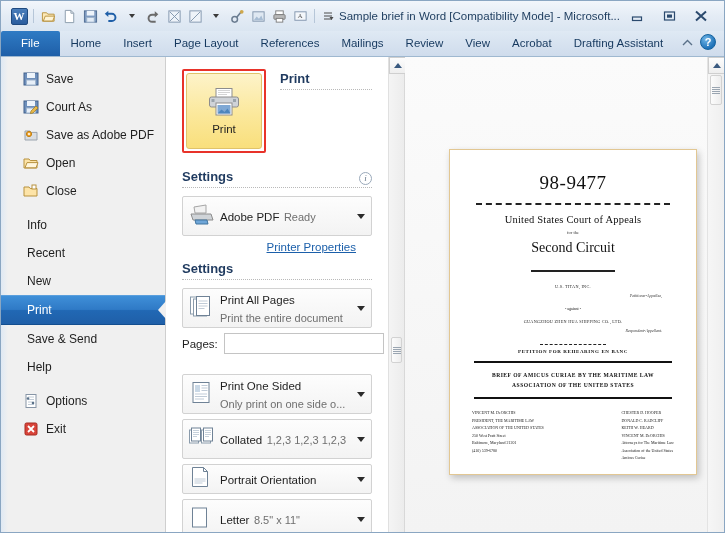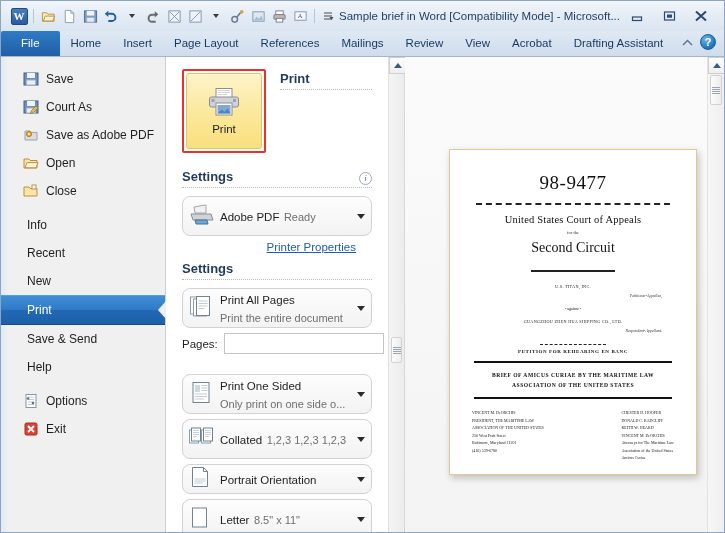--- a/index.html
+++ b/index.html
@@ -199,21 +199,21 @@
     border: 1px solid #9aa9ba; color: #6b7b8c;
     font-size: 9px; font-style: italic;
     display: flex; align-items: center; justify-content: center;
     font-family: "Liberation Serif", serif;
   }
 
   .combo {
     display: flex; align-items: center;
     border: 1px solid #d2d2d2;
     background: linear-gradient(to bottom, #fdfdfd, #f3f3f3);
-    border-radius: 8px;
+    border-radius: 2px;
     height: 40px;
     padding: 0 6px;
     margin-bottom: 5px;
   }
   .combo .cb-ico { width: 26px; height: 26px; flex-shrink: 0; margin-right: 5px; }
   .combo .cb-text { flex: 1; overflow: hidden; }
   .cb-main { font-size: 11.5px; color: #1f1f1f; line-height: 14px; white-space: nowrap; }
   .cb-sub { font-size: 11px; color: #6f6f6f; line-height: 14px; white-space: nowrap; }
   .cb-arrow { width: 0; height: 0; border-left: 4px solid transparent; border-right: 4px solid transparent; border-top: 5px solid #2b2b2b; margin-left: 4px; }
 

